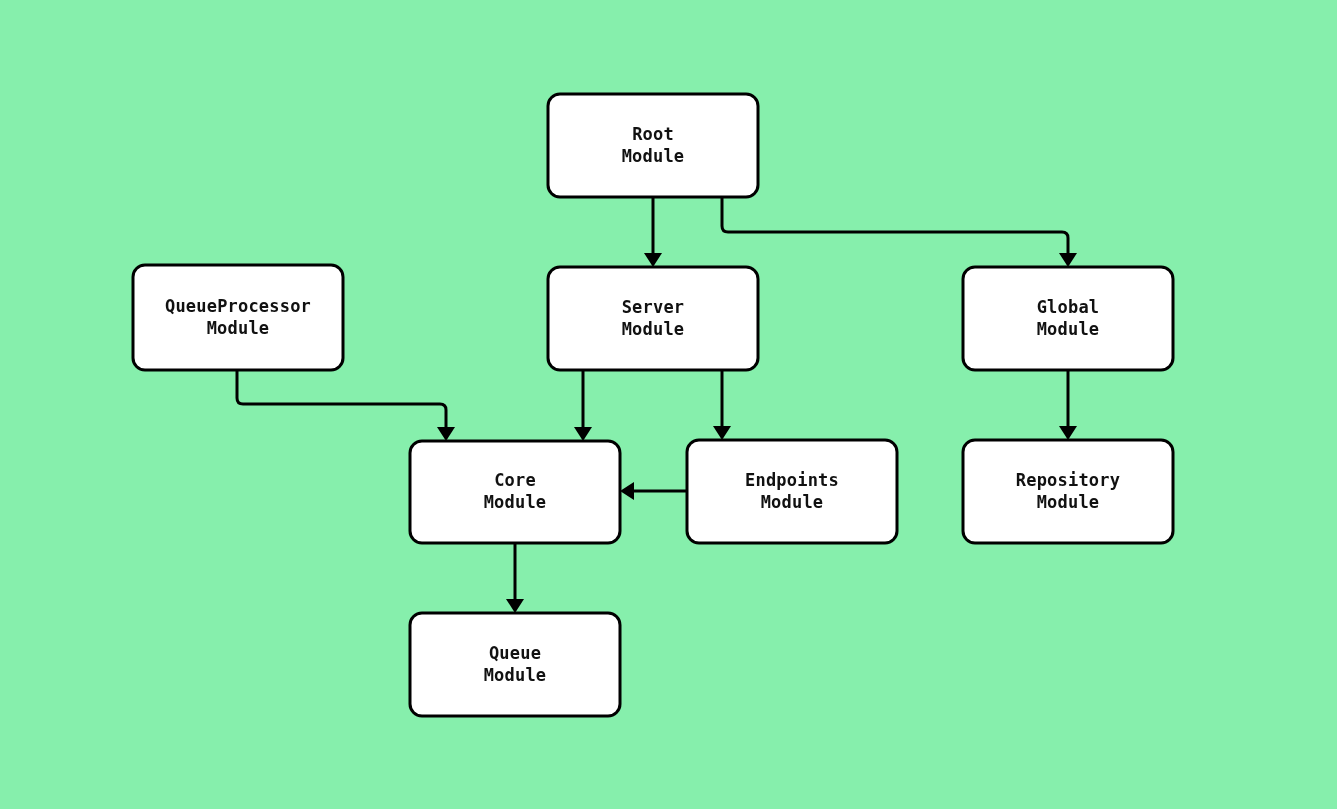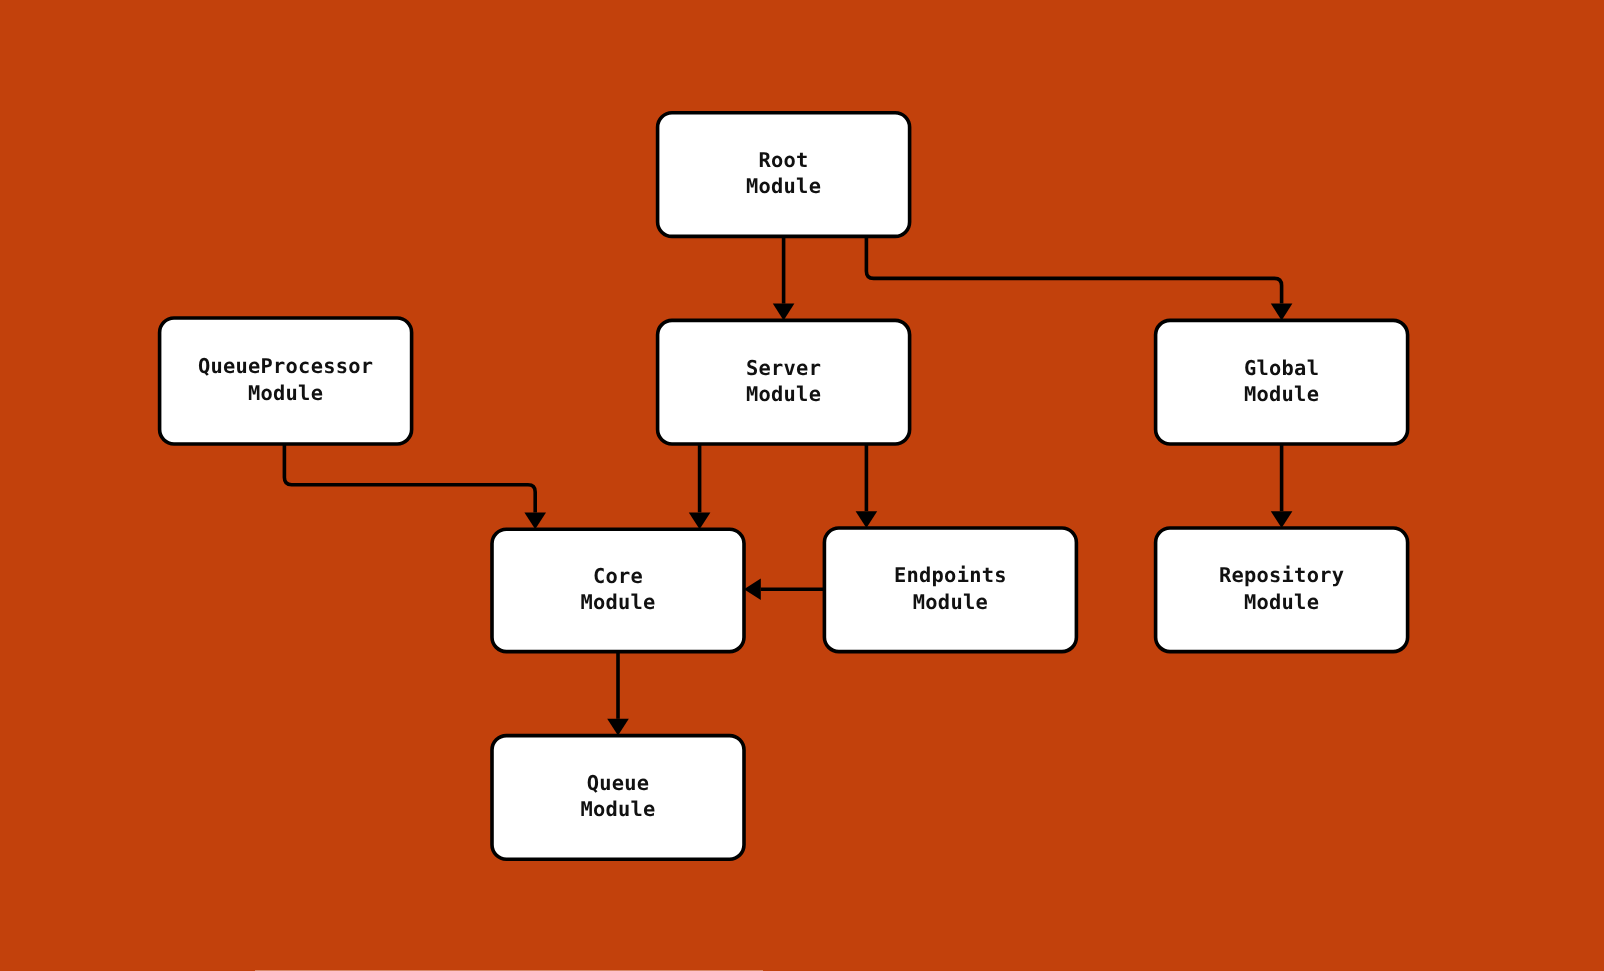--- a/index.html
+++ b/index.html
@@ -11,21 +11,21 @@
   body {
     width: 1337px;
     height: 809px;
     font-family: "DejaVu Sans Mono", "Liberation Mono", monospace;
     overflow: hidden;
   }
   #diagram-root {
     position: relative;
     width: 1337px;
     height: 809px;
-    background: #c2410c;
+    background: #86efac;
   }
   svg.diagram-canvas {
     display: block;
     width: 1337px;
     height: 809px;
   }
   .node-box {
     fill: #ffffff;
     stroke: #000000;
     stroke-width: 3;

